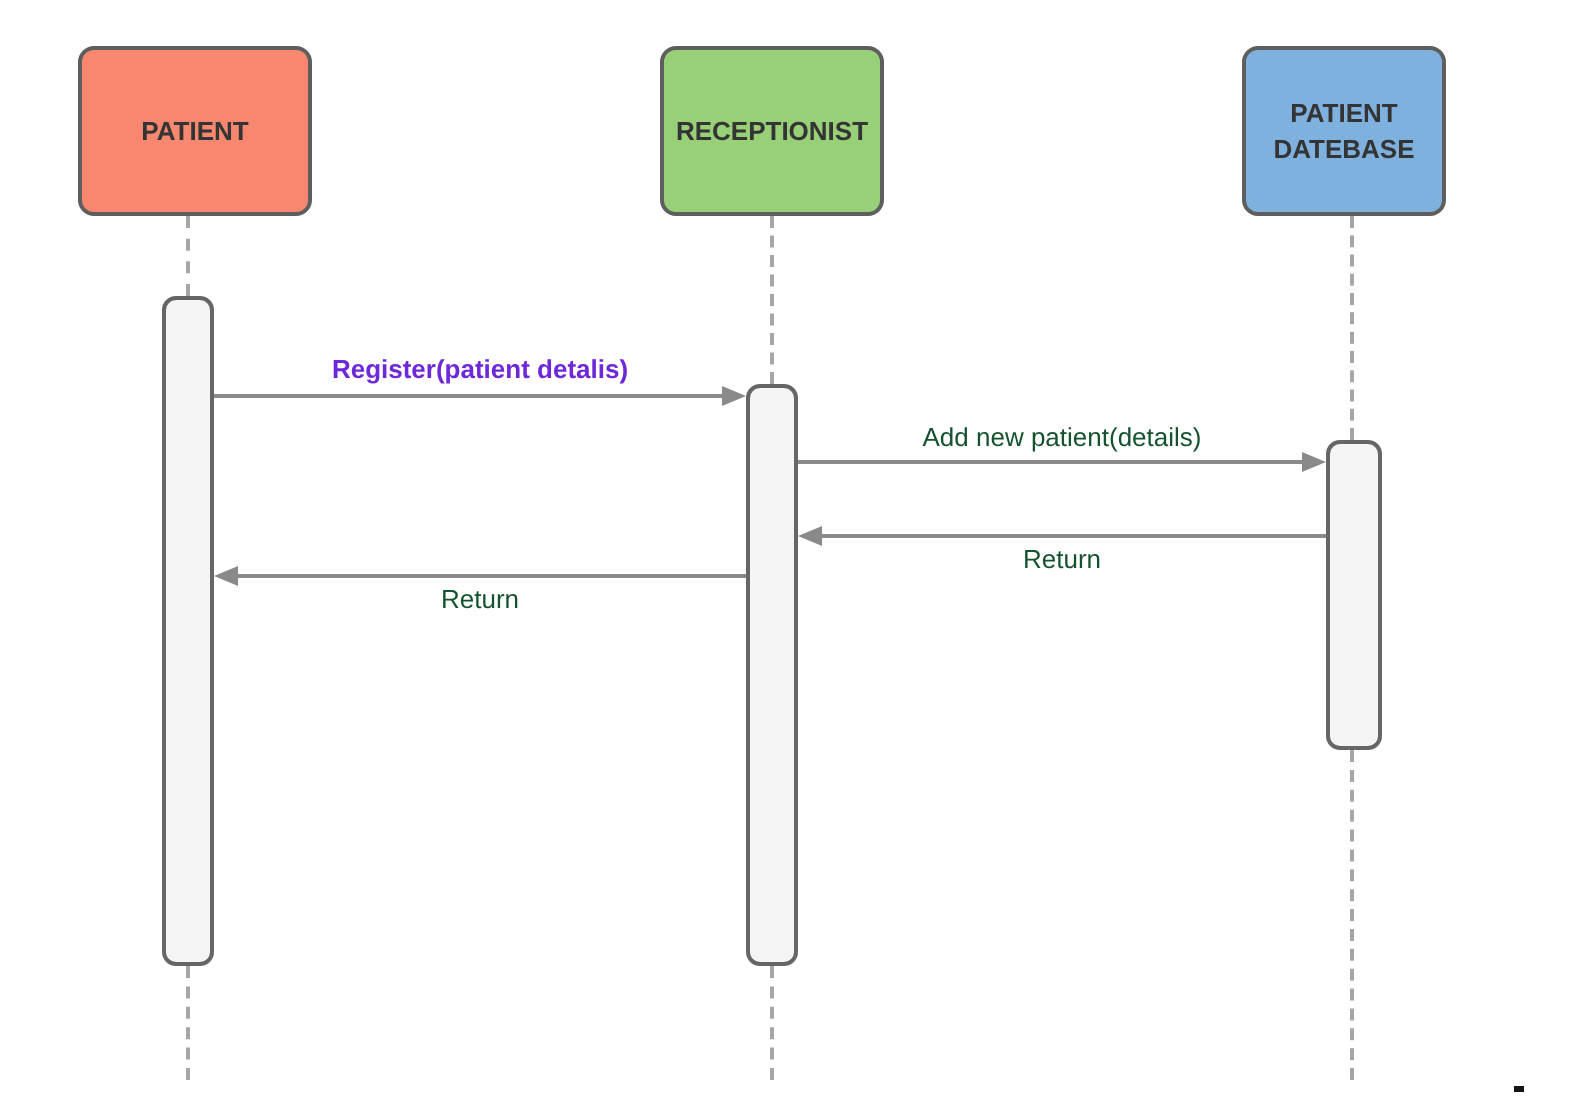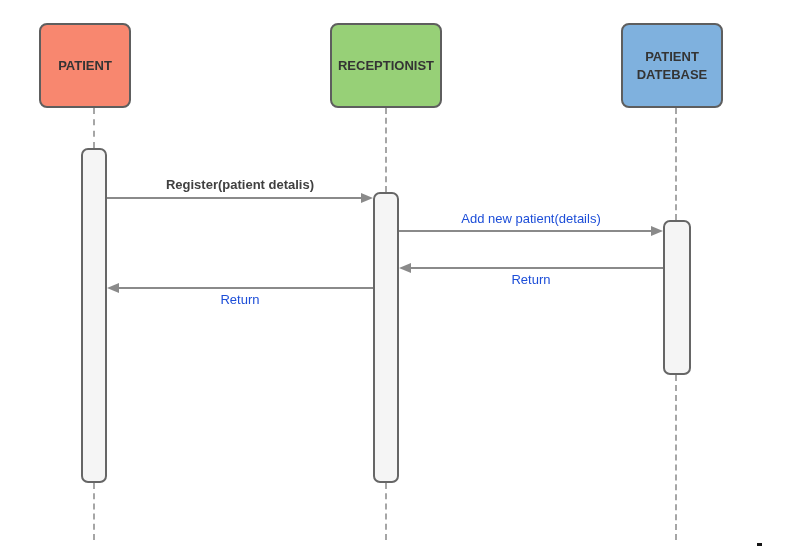--- a/index.html
+++ b/index.html
@@ -28,21 +28,21 @@
     justify-content: center;
     text-align: center;
   }
   .actor-box .actor-label {
     font-size: 13px;
     font-weight: bold;
     color: #343434;
     line-height: 1.35;
     padding: 0 8px;
   }
-  #actor-patient      { left: 39px;  width: 92px; }
+  #actor-patient      { left: 39px;  width: 117px; }
   #actor-receptionist { left: 330px; width: 112px; }
   #actor-datebase     { left: 621px; width: 102px; }
 
   
   .lifeline {
     position: absolute;
     width: 0;
     border-left: 2px dashed #a6a6a6;
   }
   #lifeline-patient-upper      { left: 93px;  top: 108px; height: 40px; }
@@ -80,24 +80,24 @@
   .arrow-head-left {
     position: absolute;
     width: 0; height: 0;
     border-top: 5px solid transparent;
     border-bottom: 5px solid transparent;
     border-right: 12px solid #8a8a8a;
   }
   .msg-label {
     position: absolute;
     font-size: 13px;
-    color: #1d4ed8;
+    color: #14532d;
     text-align: center;
   }
-  .msg-label.bold { font-weight: bold; color: #404040; }
+  .msg-label.bold { font-weight: bold; color: #6d28d9; }
 
   #msg1-line  { left: 107px; top: 197px; width: 256px; }
   #msg1-head  { left: 361px; top: 193px; }
   #msg1-label { left: 107px; top: 177px; width: 266px; }
 
   #msg2-line  { left: 399px; top: 230px; width: 254px; }
   #msg2-head  { left: 651px; top: 226px; }
   #msg2-label { left: 399px; top: 211px; width: 264px; }
 
   #msg3-line  { left: 409px; top: 267px; width: 254px; }

